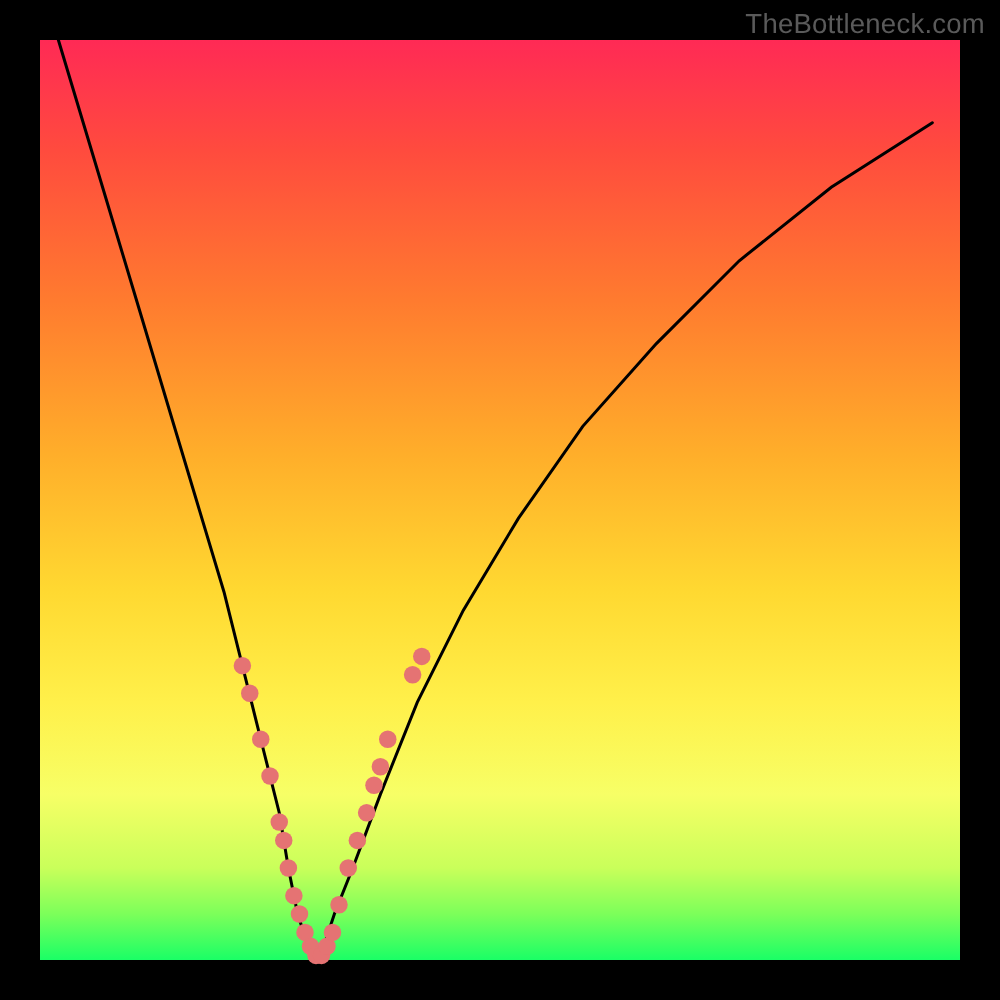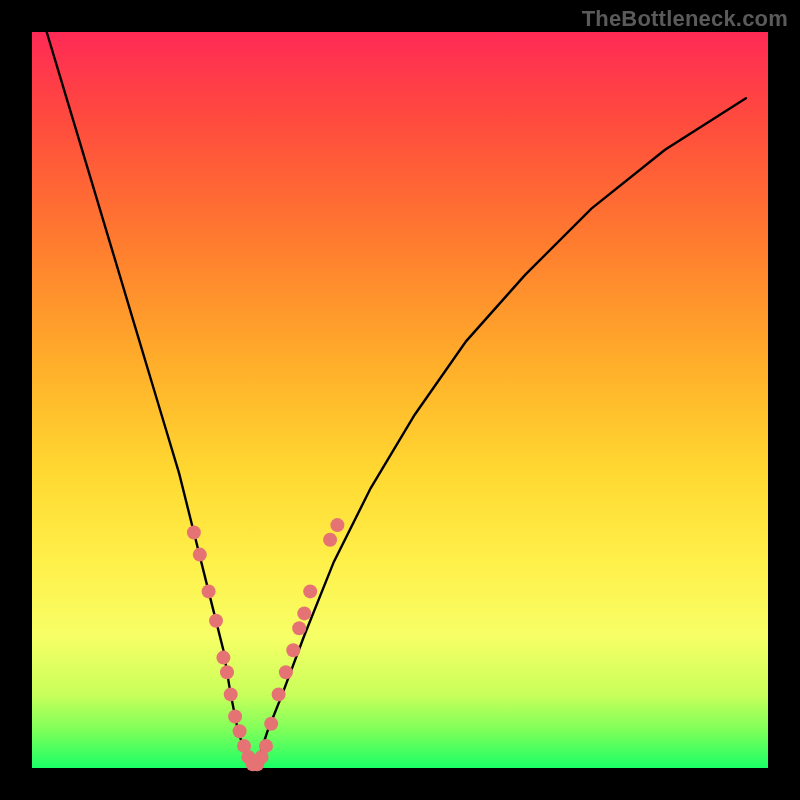--- a/index.html
+++ b/index.html
@@ -36,21 +36,21 @@
       #c9ff5a 90%,
       #7cff5a 95%,
       #1aff66 100%
     );
   }
   .watermark {
     position: absolute;
     top: 6px;
     right: 12px;
     font-size: 22px;
-    font-weight: 700;
+    font-weight: 400;
     color: #5a5a5a;
     letter-spacing: 0.2px;
     user-select: none;
   }
   svg.curve {
     position: absolute;
     inset: 0;
     width: 100%;
     height: 100%;
     overflow: visible;

